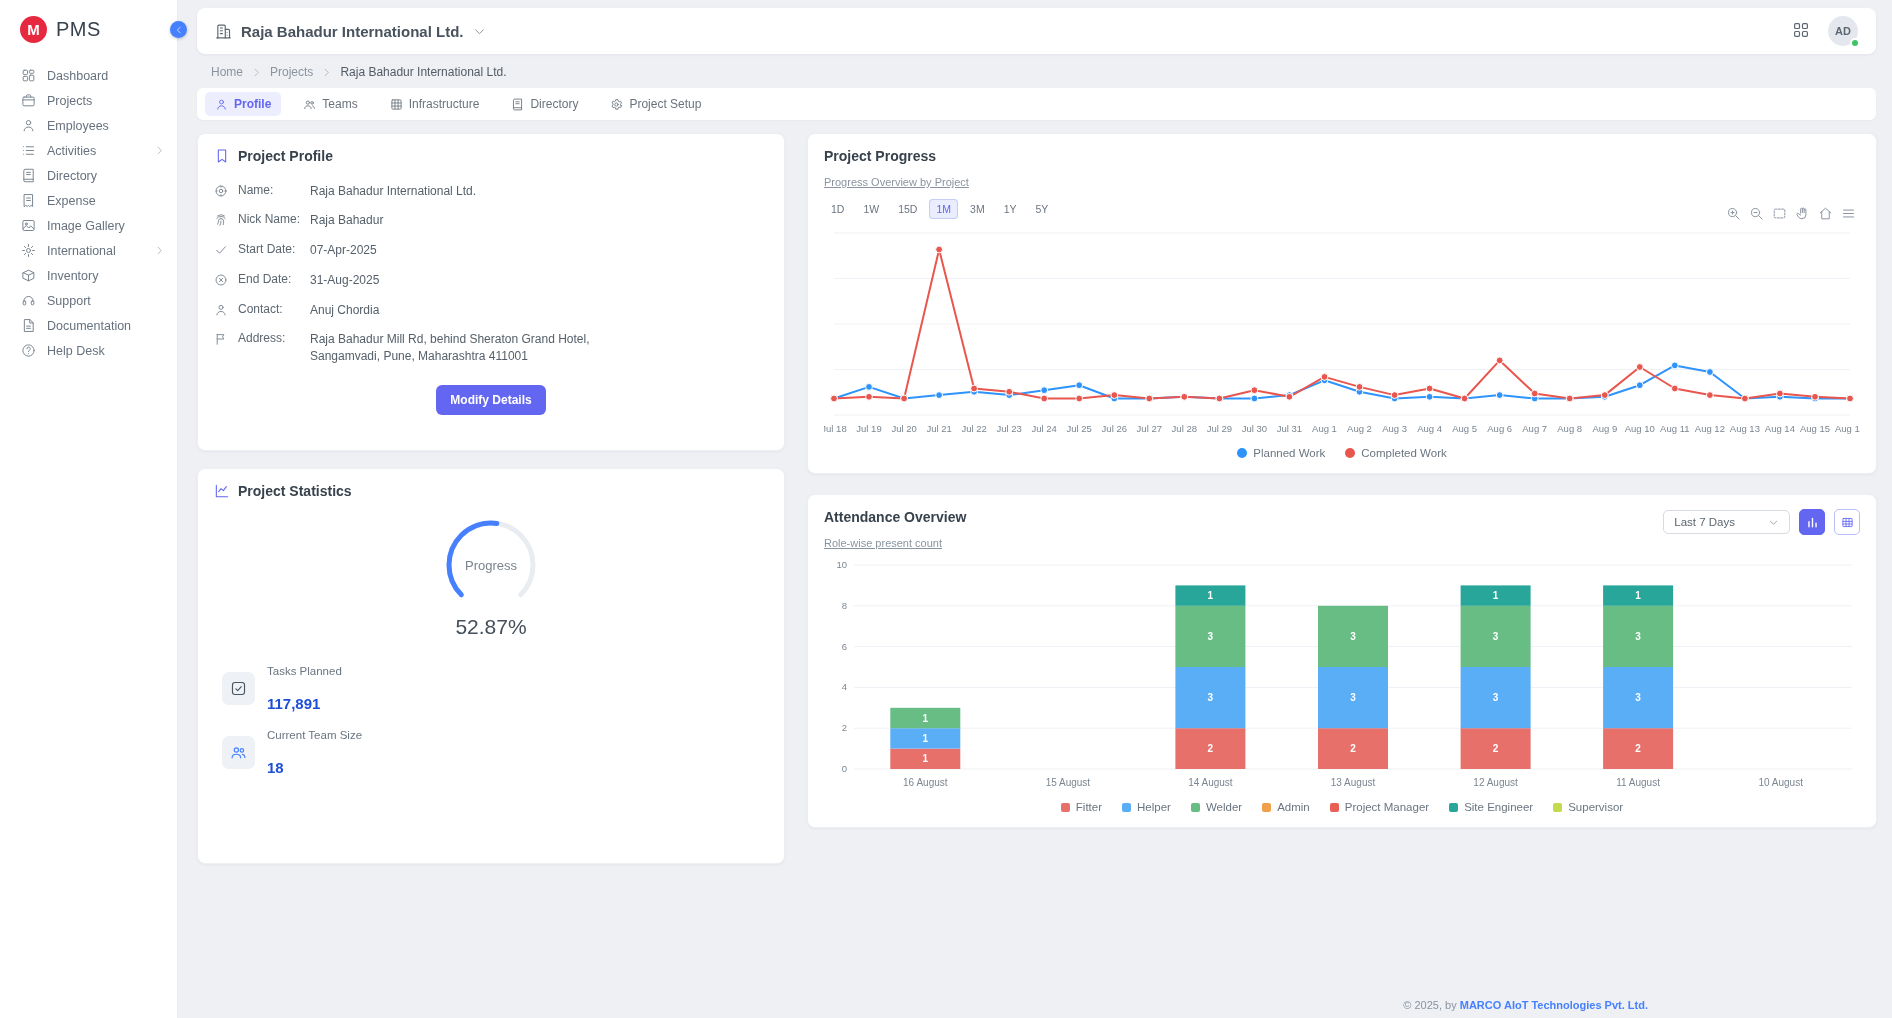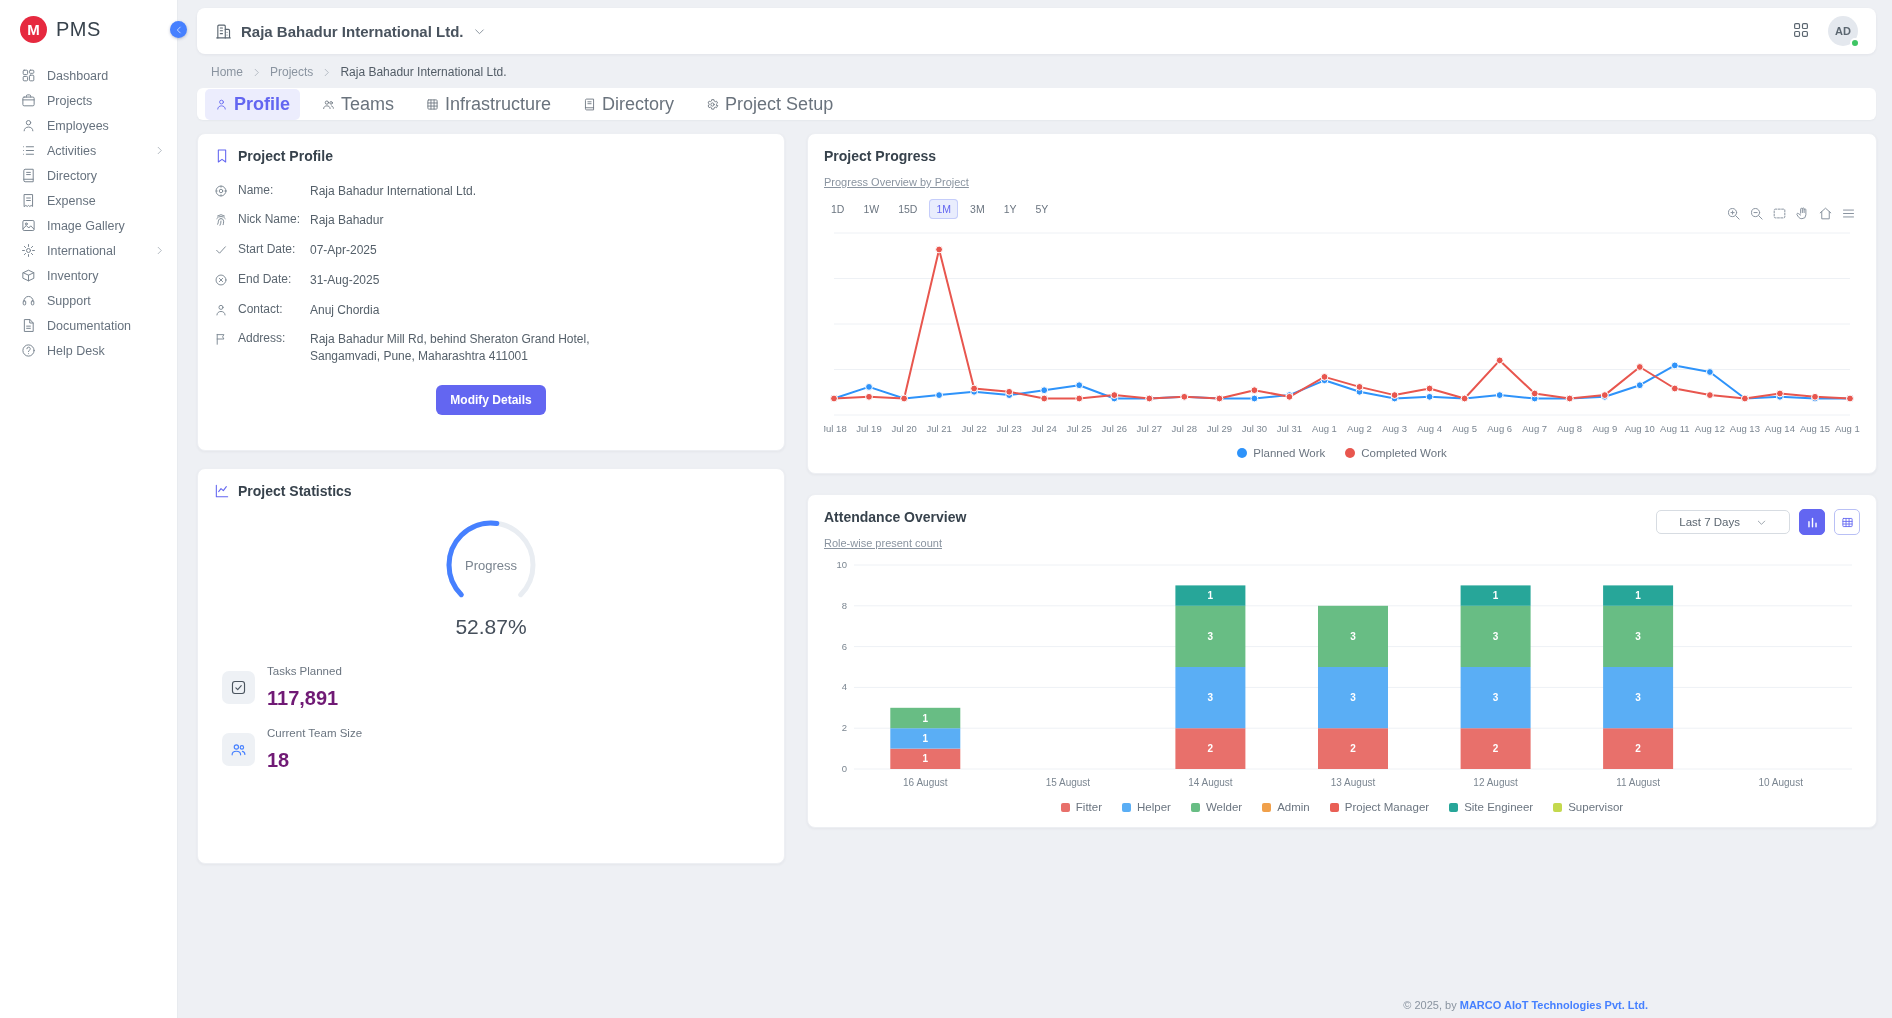--- a/index.html
+++ b/index.html
@@ -38,21 +38,21 @@
   .apps-btn .ic { width: 18px; height: 18px; }
   .avatar { position: relative; width: 30px; height: 30px; border-radius: 50%; background: #e4e8ee; color: #5b6670; font-size: 11px; font-weight: bold; display: flex; align-items: center; justify-content: center; cursor: pointer; }
   .avatar .dot { position: absolute; right: -2px; bottom: -2px; width: 10px; height: 10px; border-radius: 50%; background: #3ec564; border: 2px solid #fff; }
 
   .breadcrumb { display: flex; align-items: center; gap: 8px; font-size: 12px; color: #8a94a0; padding: 11px 2px 9px 14px; }
   .breadcrumb .sep { width: 11px; height: 11px; color: #a3abb5; }
   .breadcrumb span { cursor: pointer; }
   .breadcrumb .current { color: #525c66; cursor: default; }
 
   .tabstrip { background: #fff; border-radius: 6px; height: 32px; display: flex; align-items: center; gap: 12px; padding: 0 8px; box-shadow: 0 1px 2px rgba(30,40,60,.04); }
-  .tab { display: flex; align-items: center; gap: 6px; font-size: 18px; color: #6a737d; padding: 5px 10px; border-radius: 5px; cursor: pointer; }
+  .tab { display: flex; align-items: center; gap: 6px; font-size: 12px; color: #6a737d; padding: 5px 10px; border-radius: 5px; cursor: pointer; }
   .tab .ic { width: 13px; height: 13px; }
   .tab.active { color: #6366f1; background: #ecedfd; font-weight: bold; }
 
   .content { display: grid; grid-template-columns: 588px 1fr; gap: 22px; margin-top: 13px; align-items: start; }
   .col { display: flex; flex-direction: column; }
   .col-left { gap: 17px; }
   .col-right { gap: 20px; }
   .card { background: #fff; border: 1px solid #edeff3; border-radius: 8px; box-shadow: 0 1px 3px rgba(30,40,60,.05); padding: 14px 16px; }
   .card-title-row { display: flex; align-items: center; gap: 8px; }
   .card-title-row .ic { width: 16px; height: 16px; color: #6366f1; }
@@ -71,39 +71,39 @@
   
   .stats-card { min-height: 396px; }
   .gauge-wrap { text-align: center; margin-top: 14px; }
   .gauge-value { font-size: 21px; color: #454f5b; margin-top: 2px; }
   .stat-items { margin-top: 26px; display: flex; flex-direction: column; gap: 17px; padding-left: 8px; }
   .stat-item { display: flex; align-items: center; gap: 12px; }
   .stat-ic { width: 33px; height: 33px; border-radius: 7px; background: #eef1f5; display: flex; align-items: center; justify-content: center; color: #4680ff; flex: none; }
   .stat-item:nth-child(1) .stat-ic { color: #4a545e; }
   .stat-ic .ic { width: 17px; height: 17px; }
   .stat-label { font-size: 11.5px; color: #6b7580; }
-  .stat-value { font-size: 20px; font-weight: bold; color: #701a75; margin-top: 10px; }
+  .stat-value { font-size: 15px; font-weight: bold; color: #1d4ed8; margin-top: 18px; }
 
   
   .progress-card { position: relative; }
   .range-row { display: flex; gap: 5px; margin-top: 11px; }
   .range-btn { font-size: 10.5px; color: #6b7580; padding: 4px 7px; border-radius: 4px; background: transparent; border: none; cursor: pointer; font-family: inherit; }
   .range-btn.active { color: #6366f1; background: #e9edfd; box-shadow: inset 0 0 0 1px #c5cdfa; }
   .chart-toolbar { position: absolute; right: 20px; top: 72px; display: flex; gap: 8px; color: #8a94a0; align-items: center; }
   .chart-toolbar .ic { width: 15px; height: 15px; cursor: pointer; }
   .line-chart-wrap { margin-top: 4px; }
   .chart-legend { display: flex; justify-content: center; gap: 20px; margin-top: 2px; font-size: 11.5px; color: #6b7580; align-items: center; flex-wrap: wrap; }
   .legend-item { display: flex; align-items: center; gap: 6px; cursor: pointer; }
   .legend-dot { width: 10px; height: 10px; border-radius: 50%; display: inline-block; }
   .legend-sq { width: 9px; height: 9px; border-radius: 2px; display: inline-block; }
 
   
   .att-header { display: flex; align-items: flex-start; }
   .att-controls { margin-left: auto; display: flex; gap: 9px; align-items: center; }
-  .select-box { display: flex; align-items: center; gap: 16px; border: 1px solid #d7dce2; border-radius: 5px; padding: 5px 22px; font-size: 11.5px; color: #5b6670; cursor: pointer; background: #fff; }
+  .select-box { display: flex; align-items: center; gap: 33px; border: 1px solid #d7dce2; border-radius: 5px; padding: 5px 10px; font-size: 11.5px; color: #5b6670; cursor: pointer; background: #fff; }
   .select-box .ic { width: 11px; height: 11px; color: #7b8691; }
   .toggle-btn { width: 26px; height: 26px; border-radius: 5px; display: flex; align-items: center; justify-content: center; border: 1px solid #b9c0f5; background: #fff; color: #6366f1; cursor: pointer; }
   .toggle-btn.active { background: #6366f1; border-color: #6366f1; color: #fff; }
   .toggle-btn .ic { width: 13px; height: 13px; }
   .bar-chart-wrap { margin-top: 8px; }
 
   .footer { position: absolute; right: 244px; bottom: 7px; font-size: 11px; color: #8a94a0; margin-top: 40px; }
   .footer a { color: #4680ff; text-decoration: none; font-weight: bold; }
 </style>
 </head>

